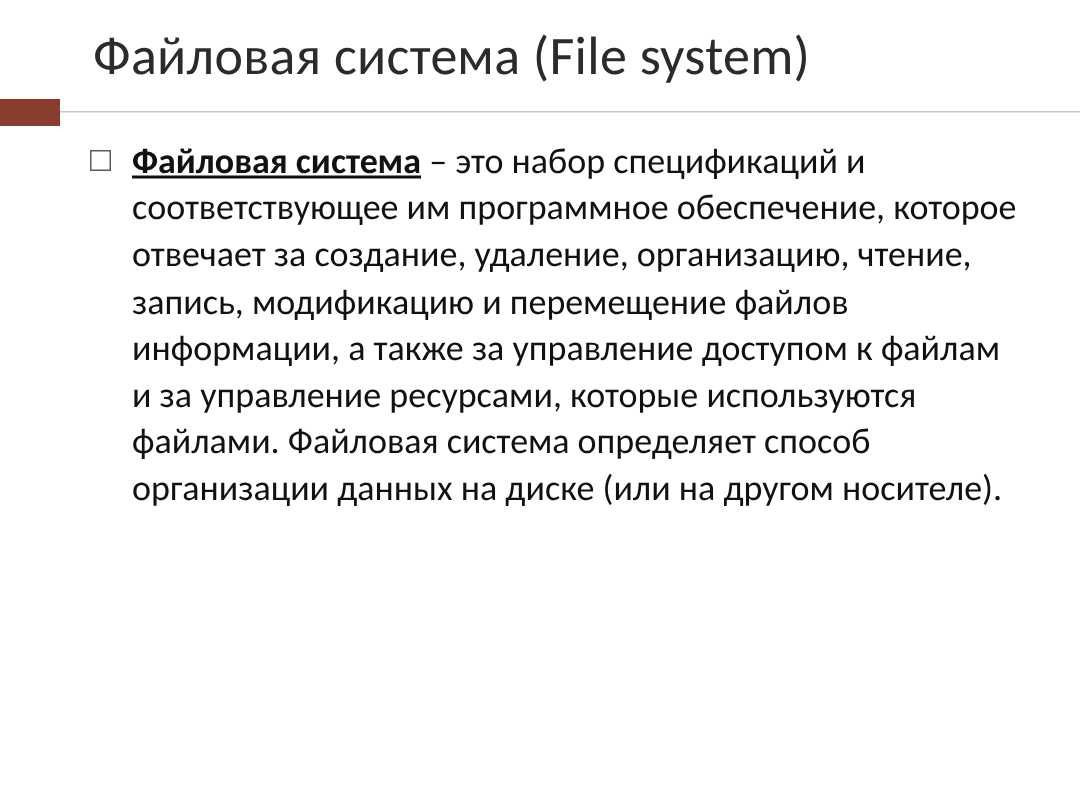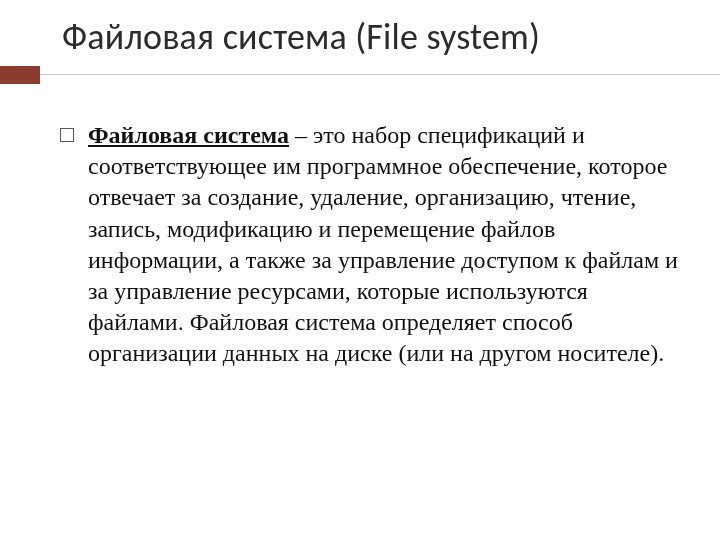--- a/index.html
+++ b/index.html
@@ -42,22 +42,21 @@
     left: 40px;
     right: 0;
     top: 74px;
     height: 1px;
     background: #c9c9c9;
   }
   .content {
     position: absolute;
     left: 60px;
     right: 40px;
-    top: 120px;
-    font-family: Liberation Serif, serif;
+    top: 92px;
   }
   .bullet-item {
     display: flex;
     align-items: flex-start;
     gap: 14px;
   }
   .bullet-marker {
     flex: 0 0 auto;
     width: 14px;
     height: 14px;

